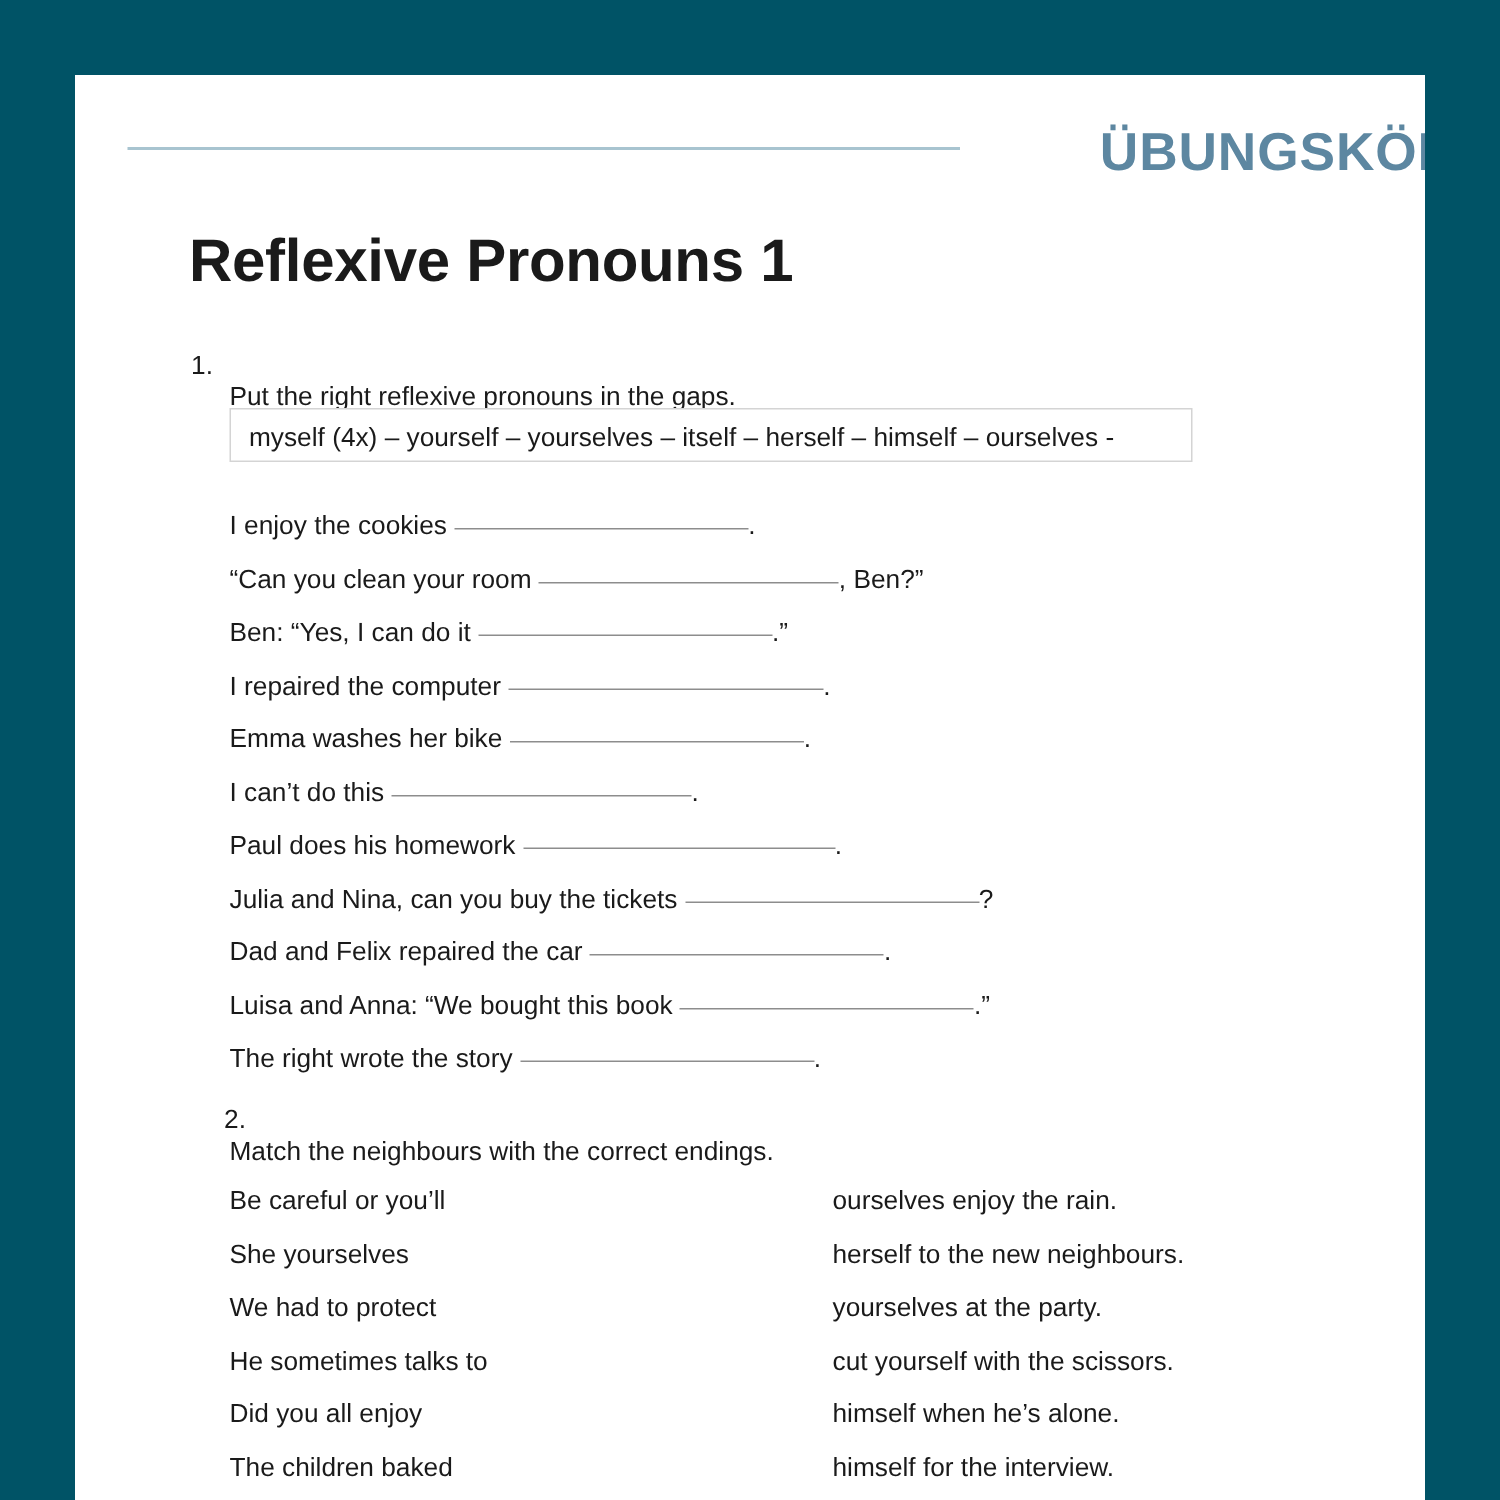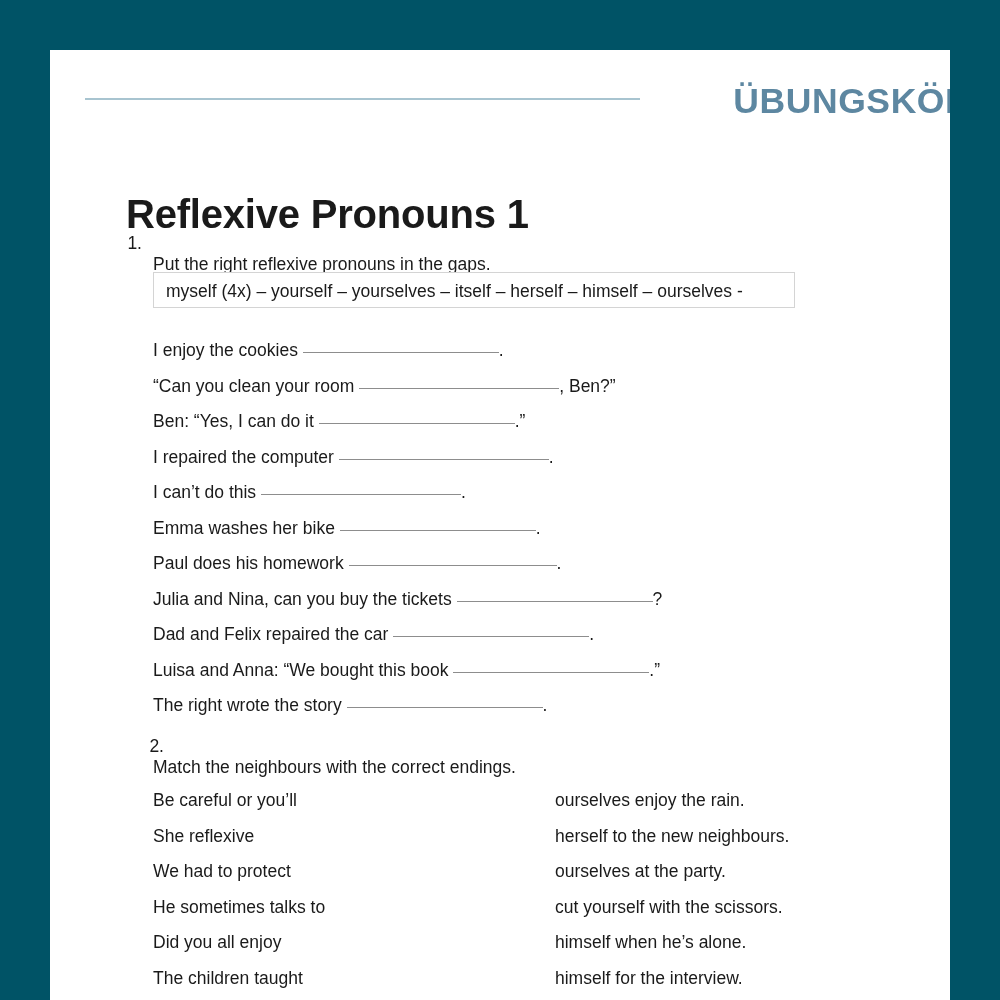--- a/index.html
+++ b/index.html
@@ -64,21 +64,20 @@
   
   #title {
     position: absolute;
     left: 76px;
     top: 102px;
     font-size: 40px;
     font-weight: bold;
     color: #1a1a1a;
     letter-spacing: -0.2px;
     white-space: nowrap;
-    margin-top: 40px;
   }
 
   
   .task-head {
     position: absolute;
     font-size: 17.5px;
     color: #1a1a1a;
     white-space: nowrap;
     margin-top: 21px;
   }
@@ -182,55 +181,55 @@
 
   <div id="wordbank">
     <div id="wordbank-text">myself (4x) – yourself – yourselves – itself – herself – himself – ourselves -</div>
   </div>
 
   <div id="gaps">
       <div class="gap-row"><span>I enjoy the cookies</span> <span class="gap-line" style="width: 196px;"></span><span>.</span></div>
       <div class="gap-row"><span>“Can you clean your room</span> <span class="gap-line" style="width: 200px;"></span><span>,  Ben?”</span></div>
       <div class="gap-row"><span>Ben: “Yes, I can do it</span> <span class="gap-line" style="width: 196px;"></span><span>.”</span></div>
       <div class="gap-row"><span>I repaired the computer</span> <span class="gap-line" style="width: 210px;"></span><span>.</span></div>
+      <div class="gap-row"><span>Emma washes her bike</span> <span class="gap-line" style="width: 196px;"></span><span>.</span></div>
       <div class="gap-row"><span>I can’t do this</span> <span class="gap-line" style="width: 200px;"></span><span>.</span></div>
-      <div class="gap-row"><span>Emma washes her bike</span> <span class="gap-line" style="width: 196px;"></span><span>.</span></div>
       <div class="gap-row"><span>Paul does his homework</span> <span class="gap-line" style="width: 208px;"></span><span>.</span></div>
       <div class="gap-row"><span>Julia and Nina, can you buy the tickets</span> <span class="gap-line" style="width: 196px;"></span><span>?</span></div>
       <div class="gap-row"><span>Dad and Felix repaired the car</span> <span class="gap-line" style="width: 196px;"></span><span>.</span></div>
       <div class="gap-row"><span>Luisa and Anna: “We bought this book</span> <span class="gap-line" style="width: 196px;"></span><span>.”</span></div>
       <div class="gap-row"><span>The right wrote the story</span> <span class="gap-line" style="width: 196px;"></span><span>.</span></div>
     </div>
 
   <div class="task-num" id="task2-num">2.</div>
   <div class="task-head" id="task2-text">Match the neighbours with the correct endings.</div>
 
   <div id="match">
       <div class="match-row">
         <span class="match-left">Be careful or you’ll</span>
         <span class="match-right">ourselves enjoy the rain.</span>
       </div>
       <div class="match-row">
-        <span class="match-left">She reflexive</span>
+        <span class="match-left">She yourselves</span>
         <span class="match-right">herself to the new neighbours.</span>
       </div>
       <div class="match-row">
         <span class="match-left">We had to protect</span>
-        <span class="match-right">ourselves at the party.</span>
+        <span class="match-right">yourselves at the party.</span>
       </div>
       <div class="match-row">
         <span class="match-left">He sometimes talks to</span>
         <span class="match-right">cut yourself with the scissors.</span>
       </div>
       <div class="match-row">
         <span class="match-left">Did you all enjoy</span>
         <span class="match-right">himself when he’s alone.</span>
       </div>
       <div class="match-row">
-        <span class="match-left">The children taught</span>
+        <span class="match-left">The children baked</span>
         <span class="match-right">himself for the interview.</span>
       </div>
       <div class="match-row">
         <span class="match-left">He had to</span>
         <span class="match-right">itself by the end of the school year.</span>
       </div>
     </div>
 
 </div>
 

